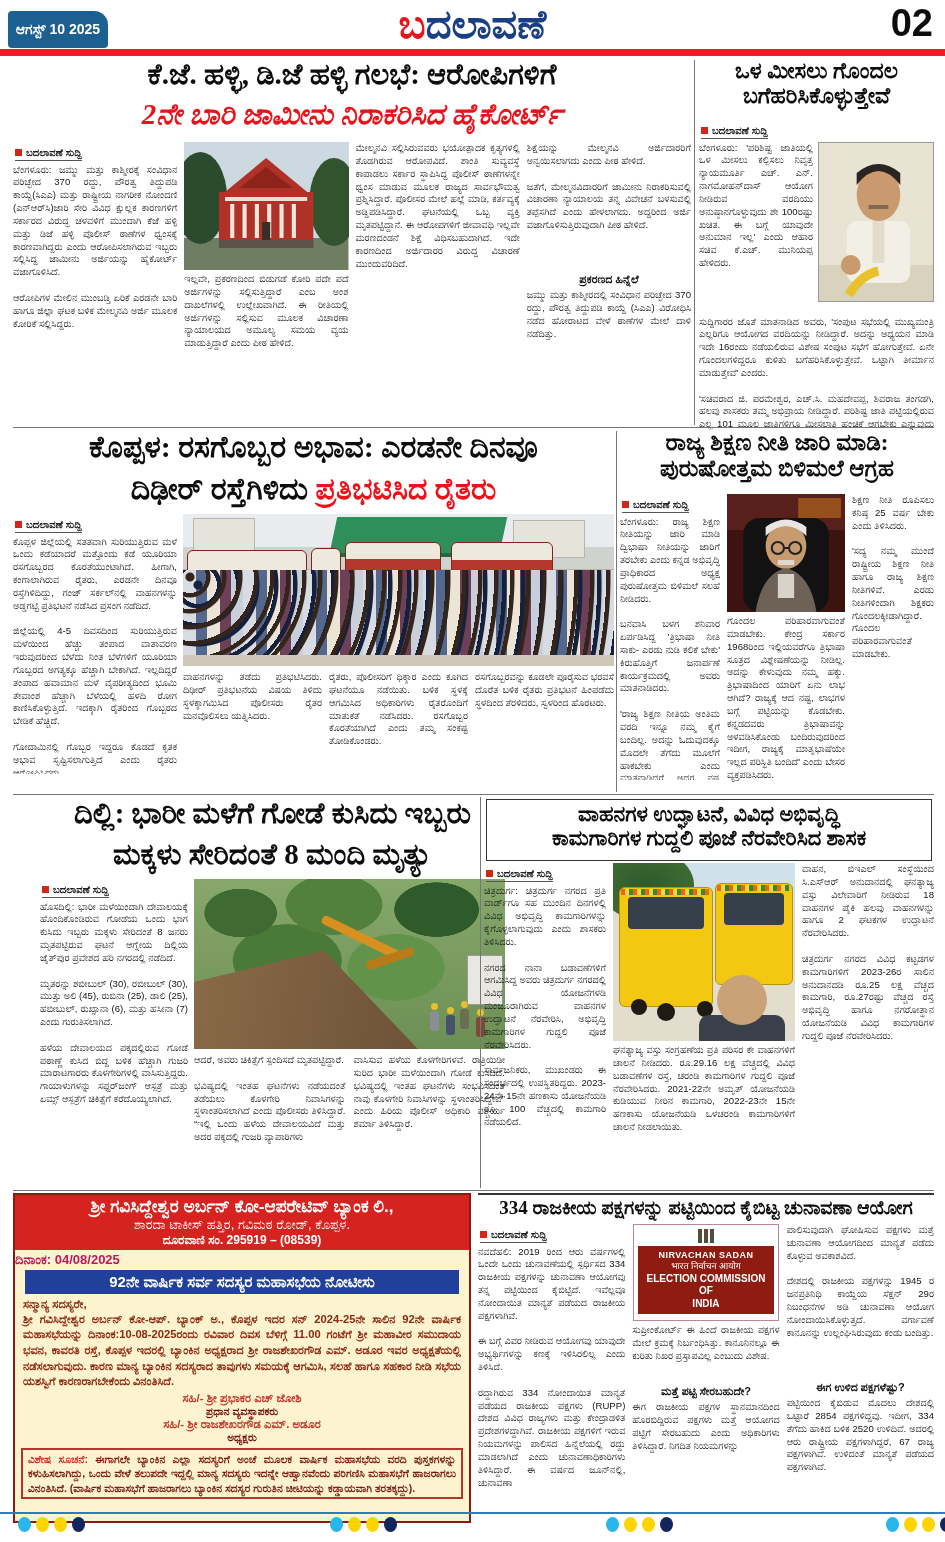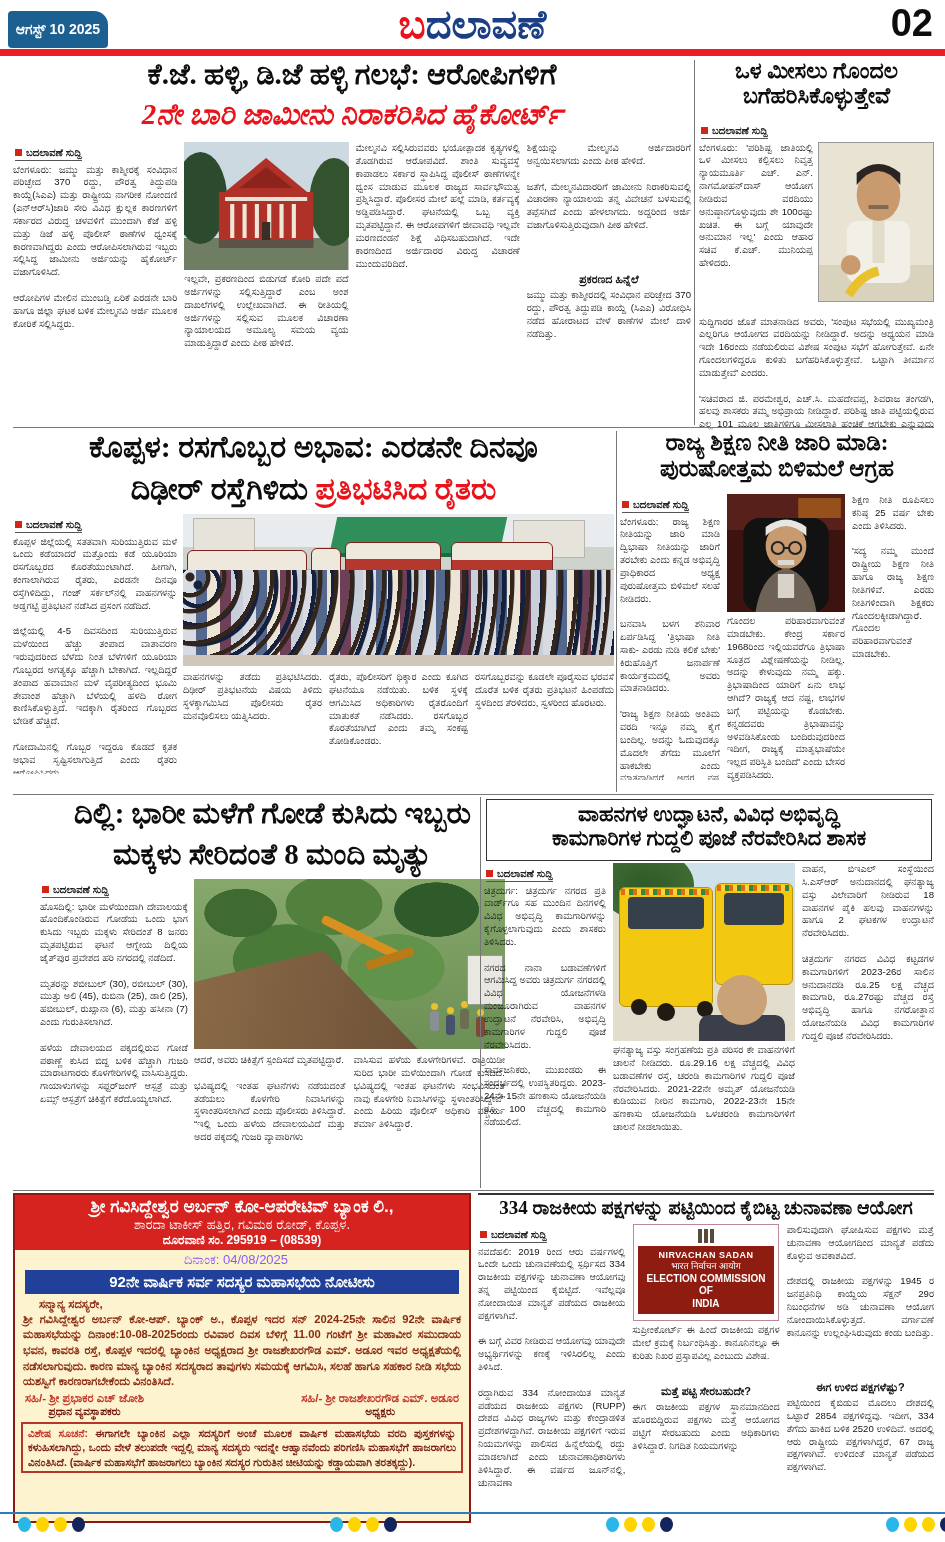--- a/index.html
+++ b/index.html
@@ -87,27 +87,27 @@
   .veh-photo{width:100%;height:178px;}
   #a6 .cc{flex:1;}
 
   
   #ad{left:13px;top:1193px;width:458px;height:330px;background:#fdf3cf;
       border:2px solid #8c1a12;box-sizing:border-box;overflow:hidden;}
   .ad-head{background:#d6231f;color:#fff;text-align:center;padding:2px 0 3px;}
   .ad-h1{font-size:17px;font-weight:800;line-height:1.15;}
   .ad-h2{font-size:13px;font-weight:400;}
   .ad-h3{font-size:12px;font-weight:700;}
-  .ad-date{text-align:center;padding:2px 12px 0 0;font-weight:400;color:#8b5cf6;font-size:13px;}
+  .ad-date{text-align:left;padding:2px 12px 0 0;font-weight:700;color:#be185d;font-size:13px;}
   .ad-band{margin:2px 10px;background:#20409a;color:#fff;font-weight:700;font-size:15px;
       text-align:center;padding:3px 0;}
-  .ad-sal{padding:2px 24px 0;color:#8a2a10;font-weight:700;font-size:11.5px;}
+  .ad-sal{padding:2px 8px 0;color:#8a2a10;font-weight:700;font-size:11.5px;}
   .ad-body{padding:1px 8px;color:#8a2a10;font-weight:600;font-size:11.2px;line-height:1.4;
       text-align:justify;white-space:pre-line;}
-  .ad-sigs{display:flex;justify-content:space-between;padding:1px 10px;}
+  .ad-sigs{display:flex;justify-content:space-between;padding:1px 10px;flex-direction:column;}
   .ad-sig-name{color:#c2352a;font-weight:800;font-size:11.5px;text-align:center;}
   .ad-sig-role{color:#6d1408;font-weight:700;font-size:10.5px;text-align:center;}
   .ad-note{margin:3px 6px;border:2px solid #b5342c;padding:2px 5px;font-size:10.6px;
       color:#7a1f12;font-weight:600;line-height:1.35;text-align:justify;}
   .ad-note b{color:#c2352a;}
 
   
   #a8{left:478px;top:1193px;width:456px;height:337px;border-top:2px solid #333;box-sizing:border-box;}
   #a8 .h1{font-size:19px;height:26px;margin-top:2px;}
   #a8 .cols{height:290px;margin-top:1px;}

